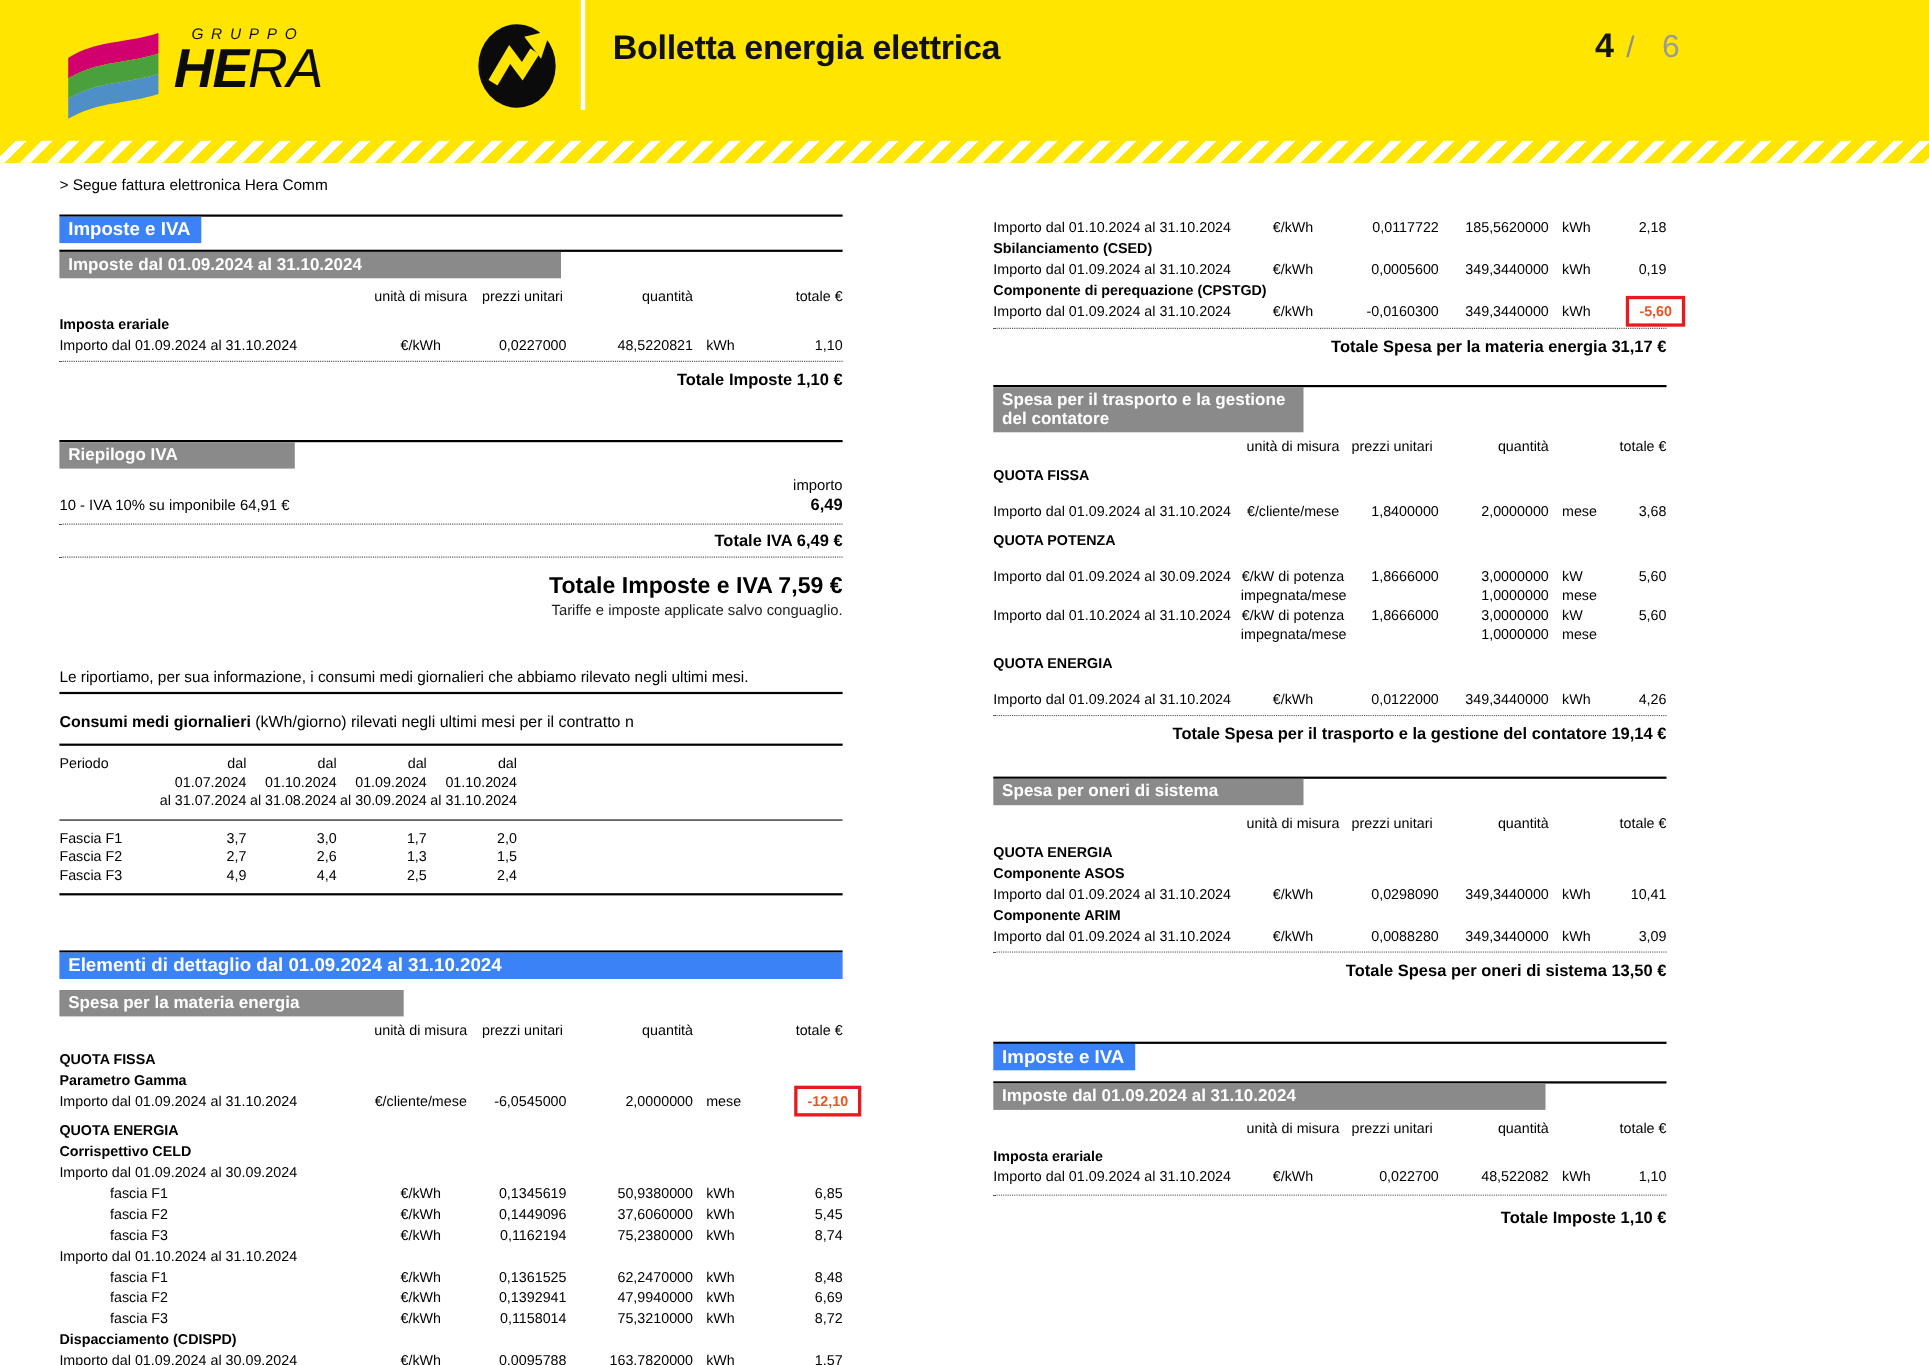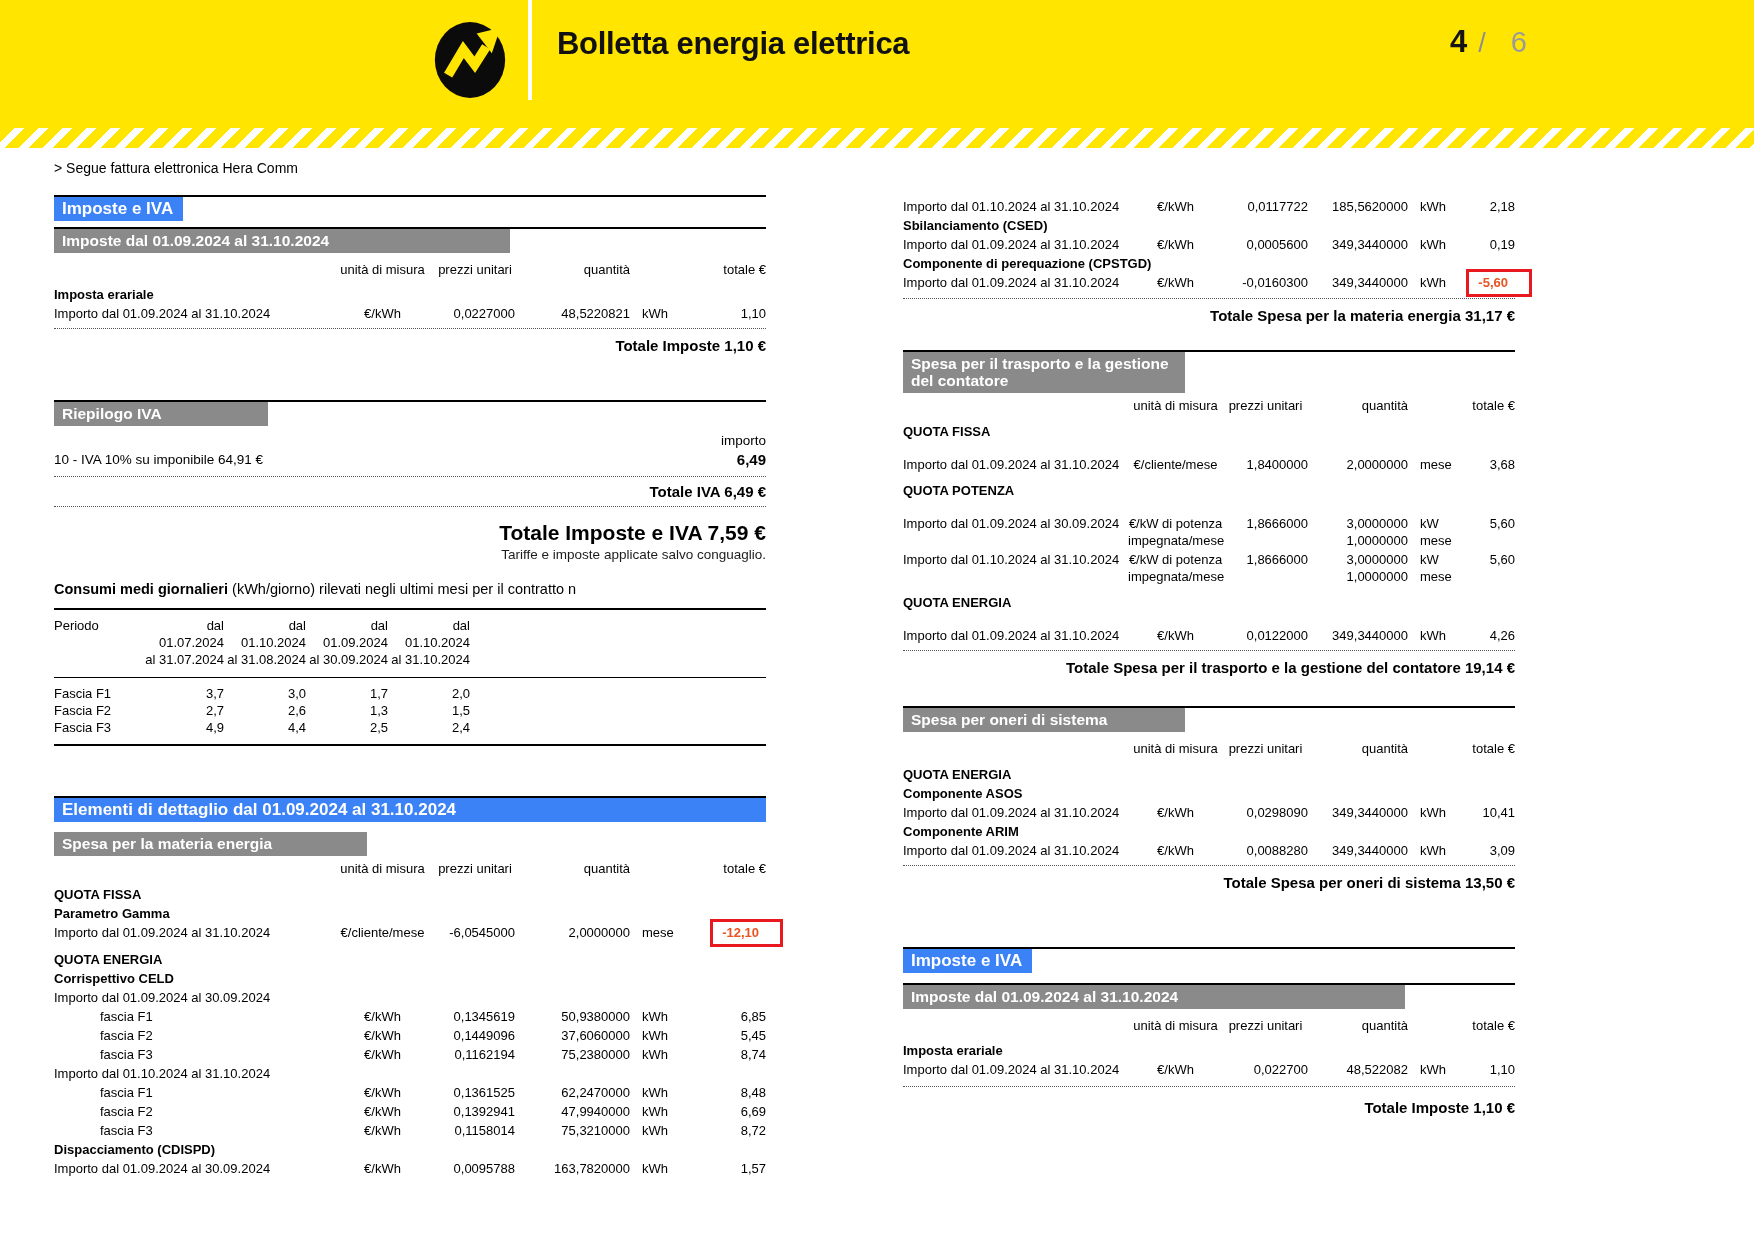--- a/index.html
+++ b/index.html
@@ -67,21 +67,21 @@
   .trow.sp{margin-top:16px;}
   .c-label{white-space:nowrap;}
   .c-label.b{font-weight:700;}
   .c-label.ind{padding-left:46px;}
   .c-unit{text-align:center;white-space:nowrap;}
   .c-price{text-align:right;}
   .c-qty{text-align:right;}
   .c-uom{text-align:left;padding-left:12px;}
   .c-total{text-align:right;}
   .boxed{display:inline-block;border:3px solid var(--red);color:var(--redtext);font-weight:700;
-    padding:2px 21px 3px 9px;margin:-5px -17px -5px 0;background:#fff;}
+    padding:2px 9px 3px 9px;margin:-5px -17px -5px 0;background:#fff;}
 
   .dotline{border-top:1.5px dotted #555;height:0;margin-top:6px;}
   .total-line{text-align:right;font-weight:700;font-size:15px;margin-top:8px;}
   .total-big{text-align:right;font-weight:700;font-size:21px;margin-top:17px;}
   .tagline{text-align:right;font-size:13.5px;margin-top:5px;color:#1c1c1c;}
 
   .riep-row{display:flex;justify-content:space-between;align-items:flex-end;margin-top:6px;}
   .riep-detail{font-size:13.5px;}
   .riep-right{text-align:right;}
   .riep-right .imp-label{font-size:13.5px;}
@@ -96,20 +96,31 @@
   .ct-body{padding:7px 0 8px;border-bottom:2.5px solid #000;}
   .ct-cell.per{text-align:right;}
   .ct-cell.val{text-align:right;}
 </style>
 </head>
 <body>
 
 <div class="page">
 
   <header class="band">
+    <div class="logo">
+      <svg class="flag" viewBox="0 0 90 80">
+        <path d="M6,26 C32,10 54,14 86,4 L86,22 C54,32 34,28 6,44 Z" fill="var(--pink)"></path>
+        <path d="M6,44 C34,28 54,32 86,22 L86,40 C54,50 34,46 6,62 Z" fill="var(--green)"></path>
+        <path d="M6,62 C34,46 54,50 86,40 L86,58 C54,68 34,64 6,80 Z" fill="var(--blue)"></path>
+      </svg>
+      <div class="wordmark">
+        <div class="gruppo">GRUPPO</div>
+        <div class="hera"><span class="he">HE</span><span class="ra">RA</span></div>
+      </div>
+    </div>
     <div class="badge">
       <svg viewBox="0 0 80 84">
         <ellipse cx="40" cy="42" rx="37" ry="40" fill="#0b0b0b"></ellipse>
         <path class="arrow" d="M17,58 L33,31 L45,47 L57,28" fill="none" stroke="#FFE500" stroke-width="10"></path>
         <polygon class="head" points="47,14 72,8 63,35" fill="#FFE500"></polygon>
       </svg>
     </div>
     <div class="divider"></div>
     <h1 class="title">Bolletta energia elettrica</h1>
     <div class="pageno">
@@ -181,20 +192,21 @@
           <div class="imp-value">6,49</div>
         </div>
       </div>
 
       <div class="dotline" style="margin-top:8px"></div>
       <div class="total-line" style="margin-top:6px">Totale IVA 6,49 €</div>
       <div class="dotline"></div>
       <div class="total-big">Totale Imposte e IVA 7,59 €</div>
       <div class="tagline">Tariffe e imposte applicate salvo conguaglio.</div>
 
+      <div class="consumi-intro">Le riportiamo, per sua informazione, i consumi medi giornalieri che abbiamo rilevato negli ultimi mesi.</div>
       <div class="consumi-title"><span class="tb">Consumi medi giornalieri</span><span> (kWh/giorno) rilevati negli ultimi mesi per il contratto n</span></div>
 
       <div class="consumi">
         <div class="ct-head">
           <div class="ct-cell lab">Periodo</div>
         <div class="ct-cell per">
               <div>dal 01.07.2024</div>
               <div>al 31.07.2024</div>
             </div>
             <div class="ct-cell per">

